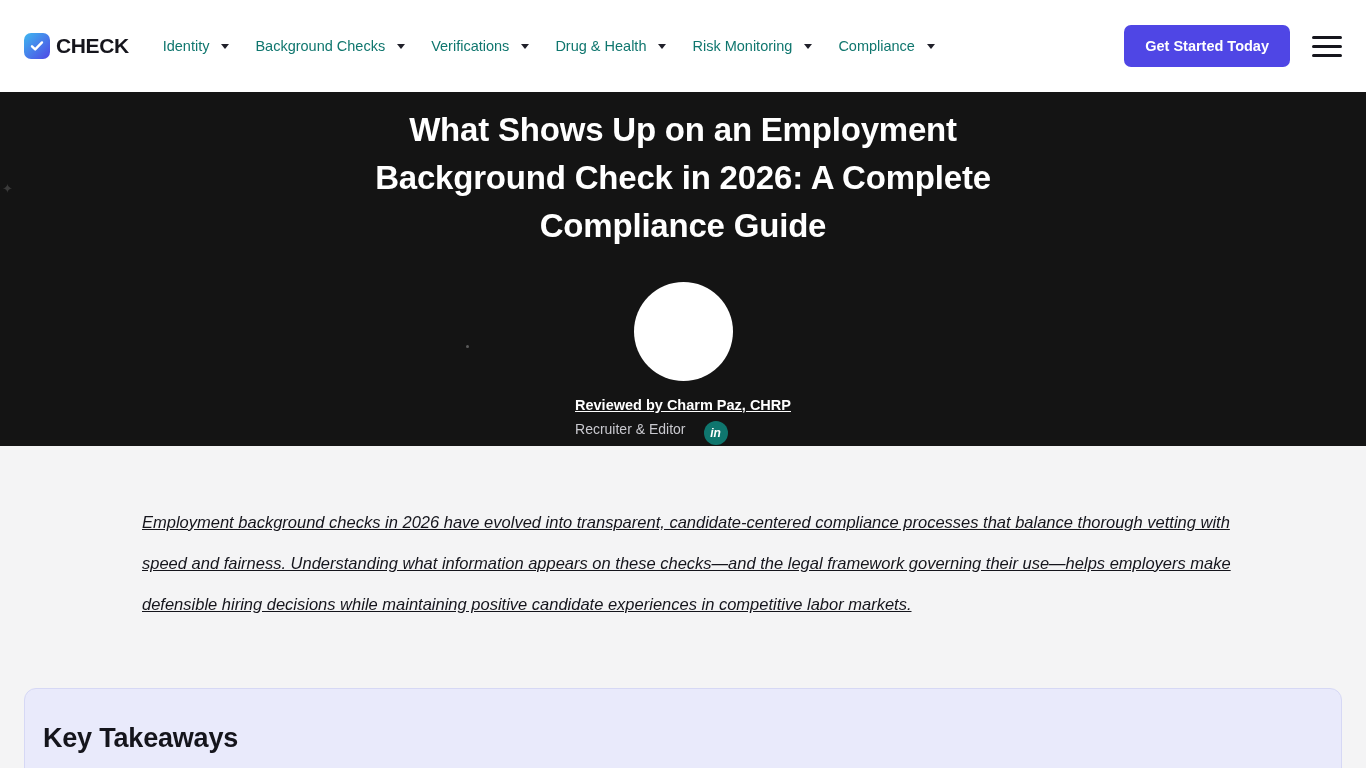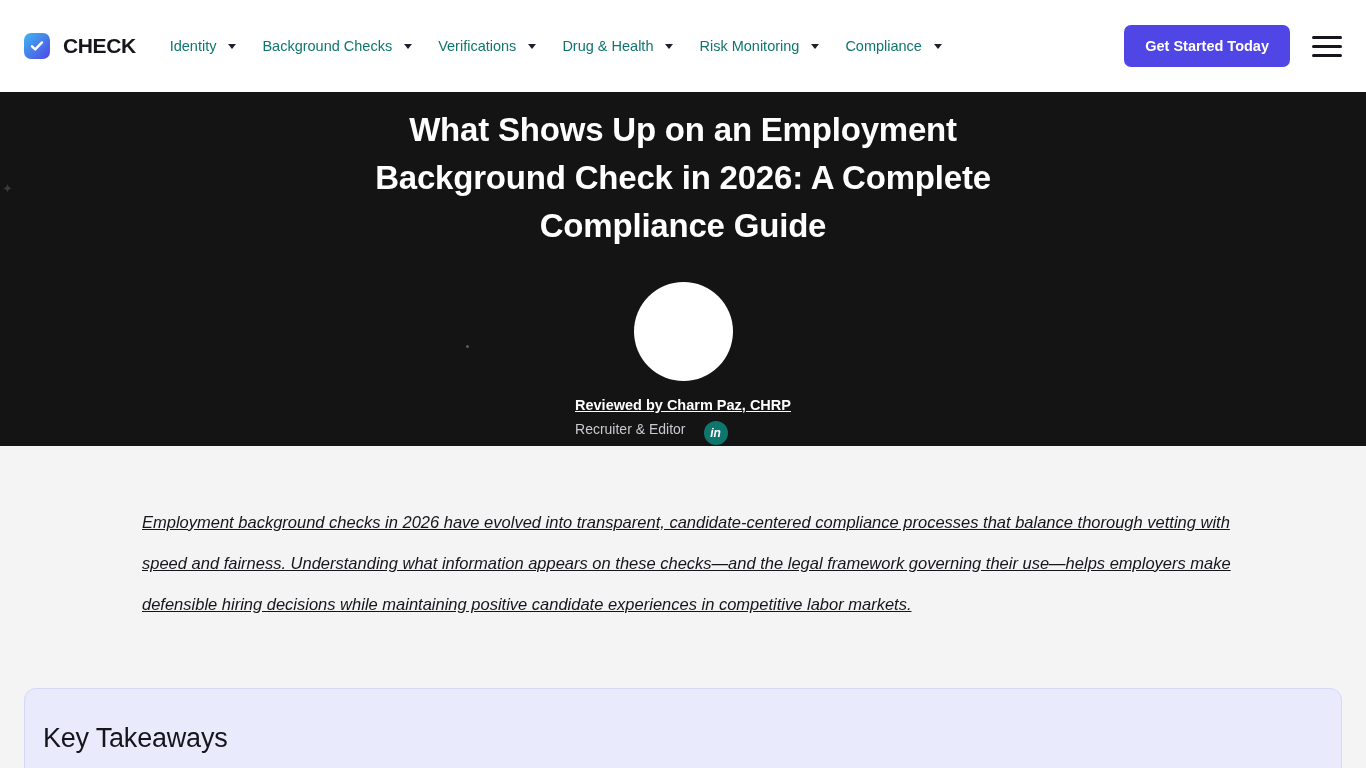--- a/index.html
+++ b/index.html
@@ -16,21 +16,21 @@
     height: 92px;
     background: #ffffff;
     display: flex;
     align-items: center;
     padding: 0 24px 0 24px;
     position: relative;
   }
   .logo {
     display: flex;
     align-items: center;
-    gap: 13px;
+    gap: 6px;
     margin-right: 34px;
   }
   .logo-mark {
     width: 26px;
     height: 26px;
     border-radius: 7px;
     background: linear-gradient(135deg, #3fb8f0 0%, #4f46e5 100%);
     display: flex;
     align-items: center;
     justify-content: center;
@@ -212,21 +212,21 @@
     right: 24px;
     top: 242px;
     background: #e9eafb;
     border: 1px solid #d6d8f5;
     border-radius: 12px;
     padding: 34px 34px 0 18px;
     height: 120px;
   }
   .card h2 {
     font-size: 27px;
-    font-weight: normal;
+    font-weight: bold;
     color: #15151c;
     letter-spacing: -0.2px;
   }
 </style>
 </head>
 <body>
 
 <div class="header">
   <div class="logo">
     <span class="logo-mark">

